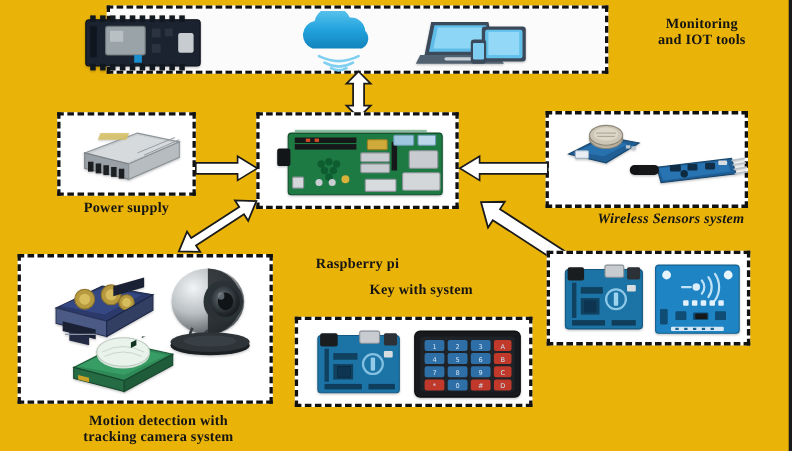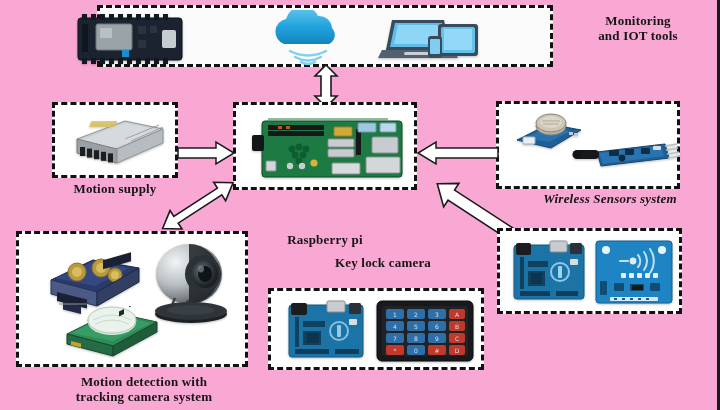--- a/index.html
+++ b/index.html
@@ -8,21 +8,21 @@
   }
   body {
     width: 720px; height: 410px;
     font-family: "Liberation Serif", "DejaVu Serif", serif;
     color: #111;
     overflow: hidden;
   }
   #canvas {
     position: relative;
     width: 720px; height: 410px;
-    background: #f9a8d4;
+    background: #eab308;
     border-right: 3px solid #1a1a1a;
     box-sizing: border-box;
   }
   .dashbox {
     position: absolute;
     border: 3px dashed #111;
     background: #ffffff;
     box-sizing: border-box;
   }
   .label {
@@ -141,21 +141,21 @@
         <rect x="27" y="33.2" width="5" height="9"></rect>
         <rect x="34" y="34.8" width="5" height="9"></rect>
         <rect x="41" y="36.4" width="5" height="9"></rect>
       </g>
       <g stroke="#8d9498" stroke-width=".8">
         <path d="M58 22 L92 8"></path>
           <path d="M64 24 L96 10"></path>
       </g>
     </svg>
   </div>
-  <div class="label" style="left:52px; top:182px; width:126px;">Motion supply</div>
+  <div class="label" style="left:52px; top:182px; width:126px;">Power supply</div>
 
   <div class="dashbox" style="left:233px; top:102px; width:184px; height:88px;">
     <svg class="part shadow" style="left:14px; top:12px;" width="158" height="64" viewBox="0 0 158 64">
       <rect x="12" y="4" width="140" height="56" rx="3" fill="#1e7a43"></rect>
       <rect x="12" y="4" width="140" height="56" rx="3" fill="none" stroke="#0f4d29"></rect>
 
       <g fill="#16181a">
         <rect x="18" y="8" width="56" height="5"></rect>
         <rect x="18" y="14" width="56" height="5"></rect>
       </g>
@@ -333,21 +333,21 @@
         </g>
       <g fill="#11331f">
           <rect x="60" y="36" width="5" height="5" transform="skewY(-27)"></rect>
         <rect x="70" y="32" width="5" height="5" transform="skewY(-27)"></rect>
         </g>
     </svg>
   </div>
   <div class="label" style="left:24px; top:375px; width:240px;">Motion detection with
 tracking camera system</div>
 
-  <div class="label" style="left:268px; top:256px; width:230px;">Key lock camera</div>
+  <div class="label" style="left:268px; top:256px; width:230px;">Key with system</div>
   <div class="dashbox" style="left:268px; top:288px; width:216px; height:82px;">
 
     <svg class="part shadow" style="left:12px; top:8px;" width="86" height="64" viewBox="0 0 86 64">
       <rect x="6" y="6" width="74" height="52" rx="3" fill="#1c73a6"></rect>
       <rect x="6" y="6" width="74" height="52" rx="3" fill="none" stroke="#145party"></rect>
       <rect x="6" y="6" width="74" height="52" rx="3" fill="none" stroke="#125a83"></rect>
       <rect x="8" y="4" width="16" height="12" rx="2" fill="#1a1d20"></rect>
       <rect x="44" y="2" width="18" height="11" rx="1.5" fill="#c8ccd0" stroke="#8b9196"></rect>
       <rect x="66" y="4" width="12" height="11" rx="1.5" fill="#2b3136"></rect>
       <g fill="#10415f">

